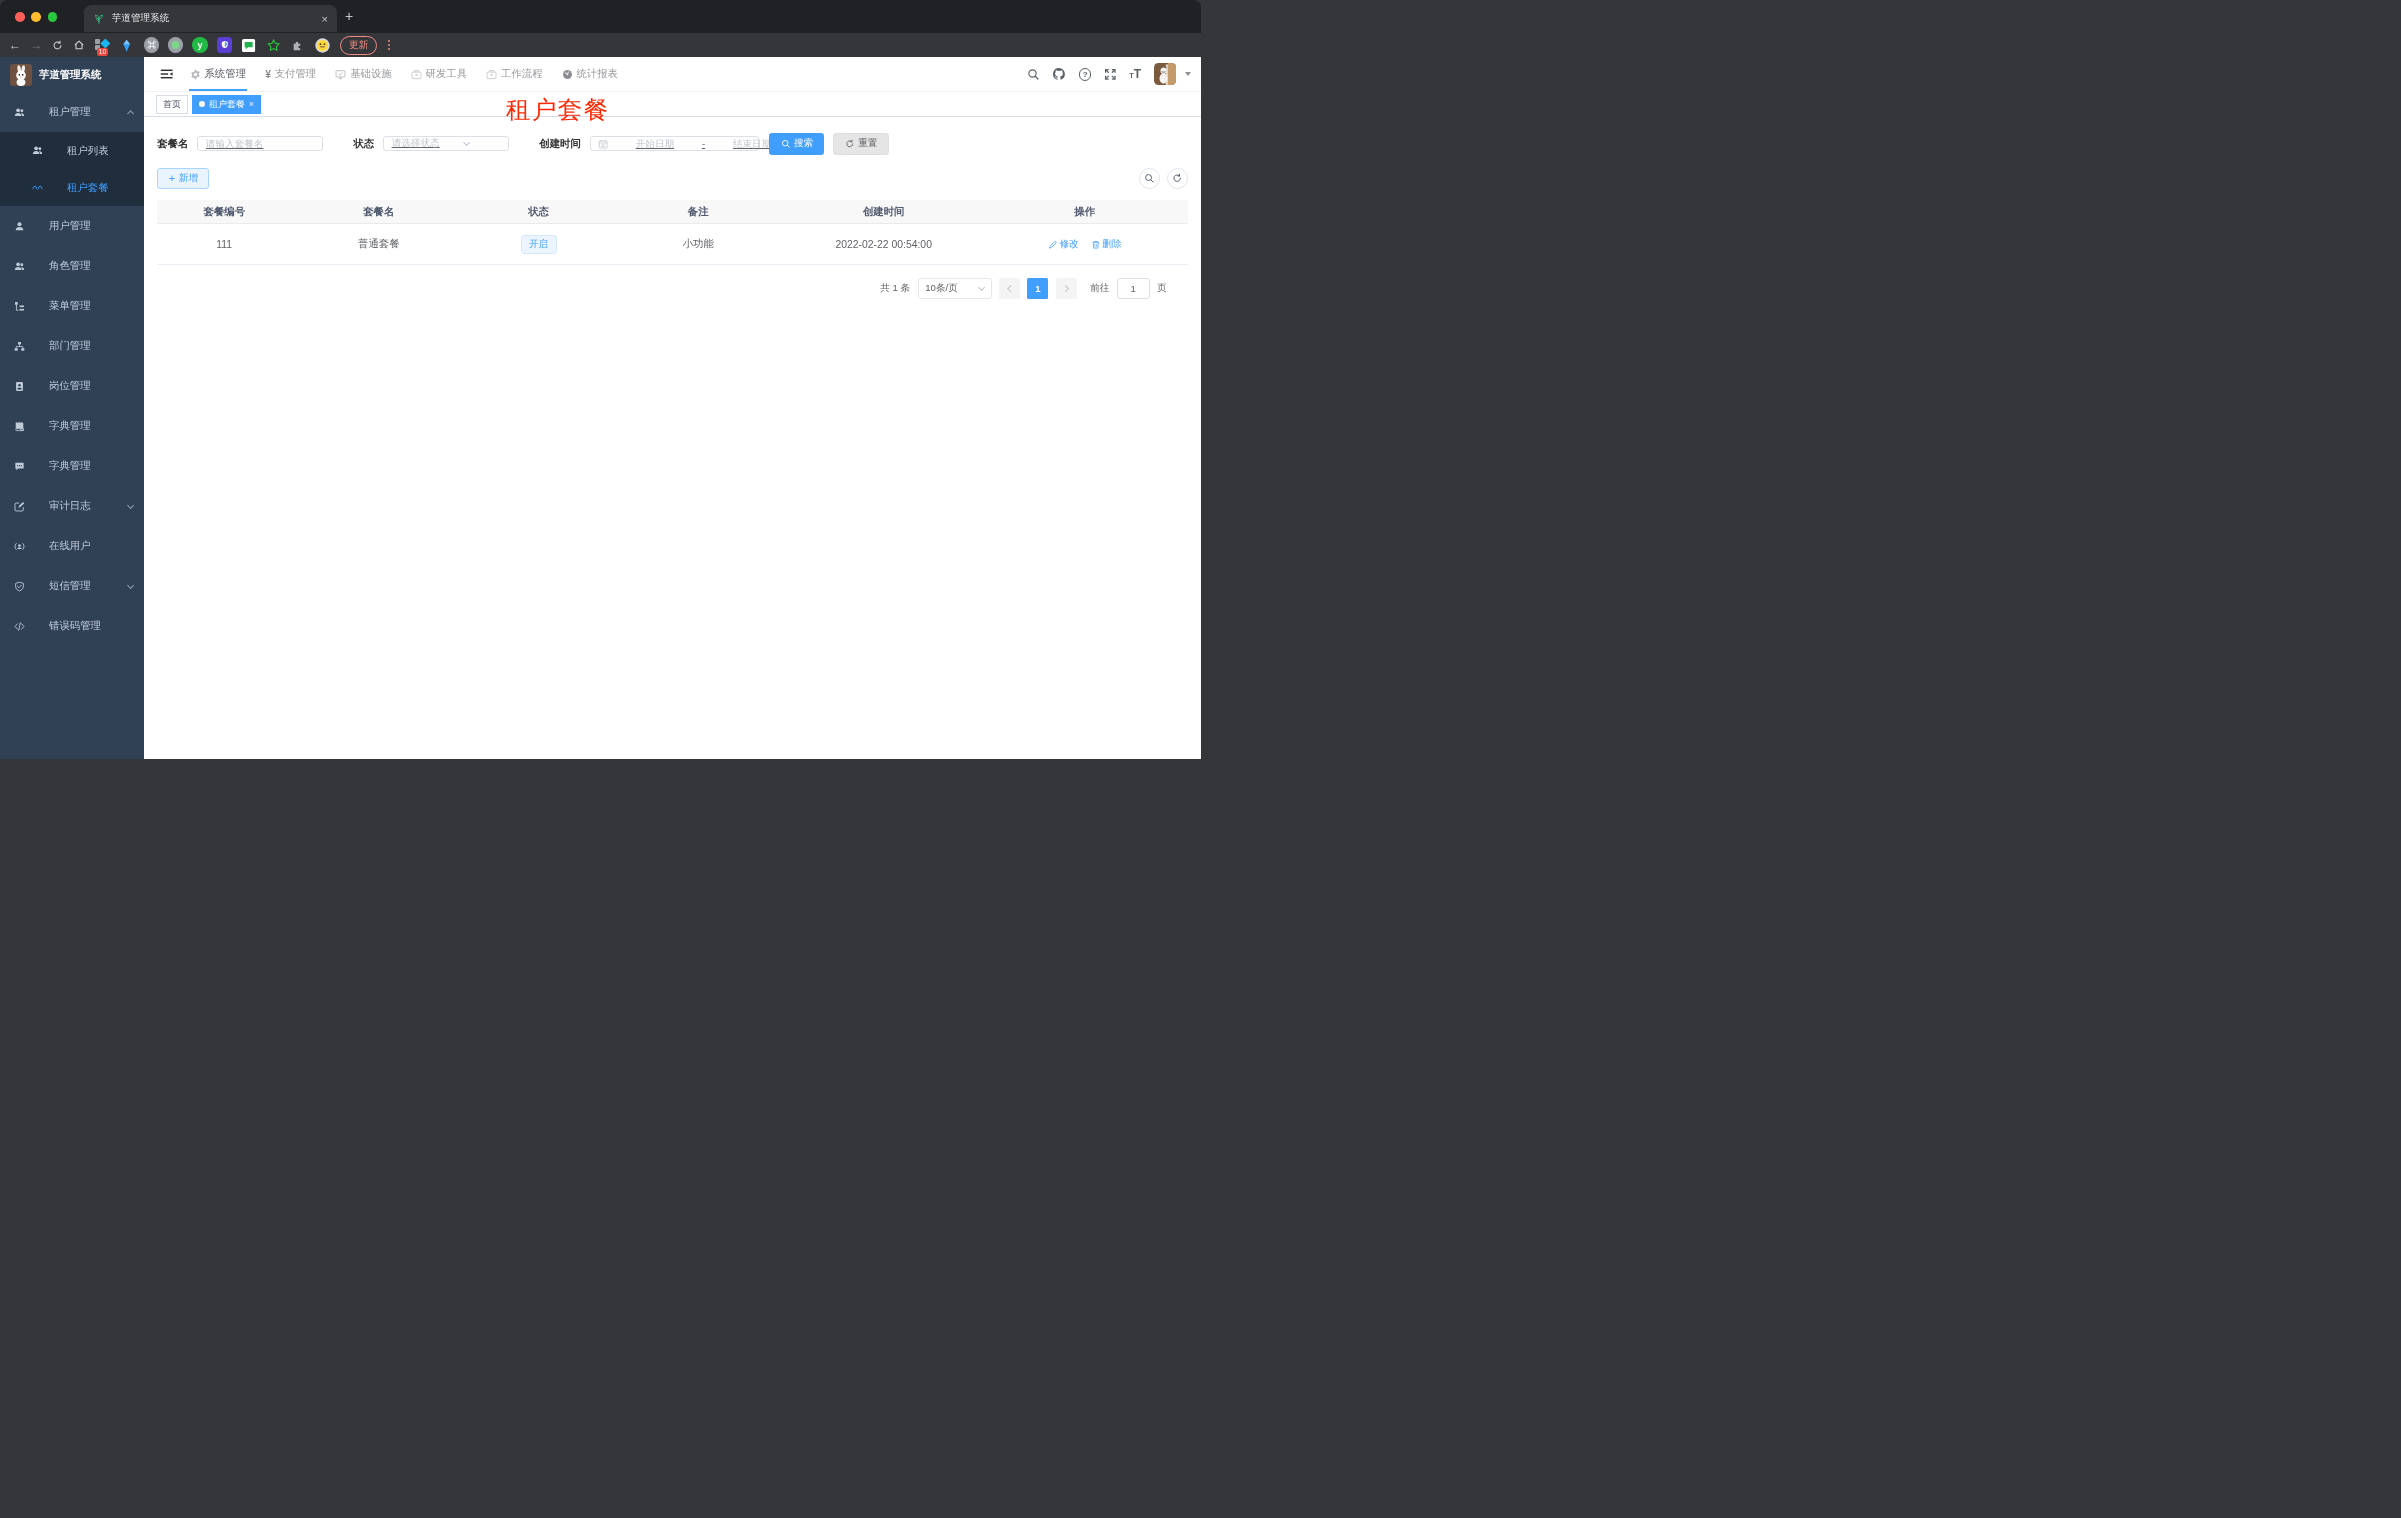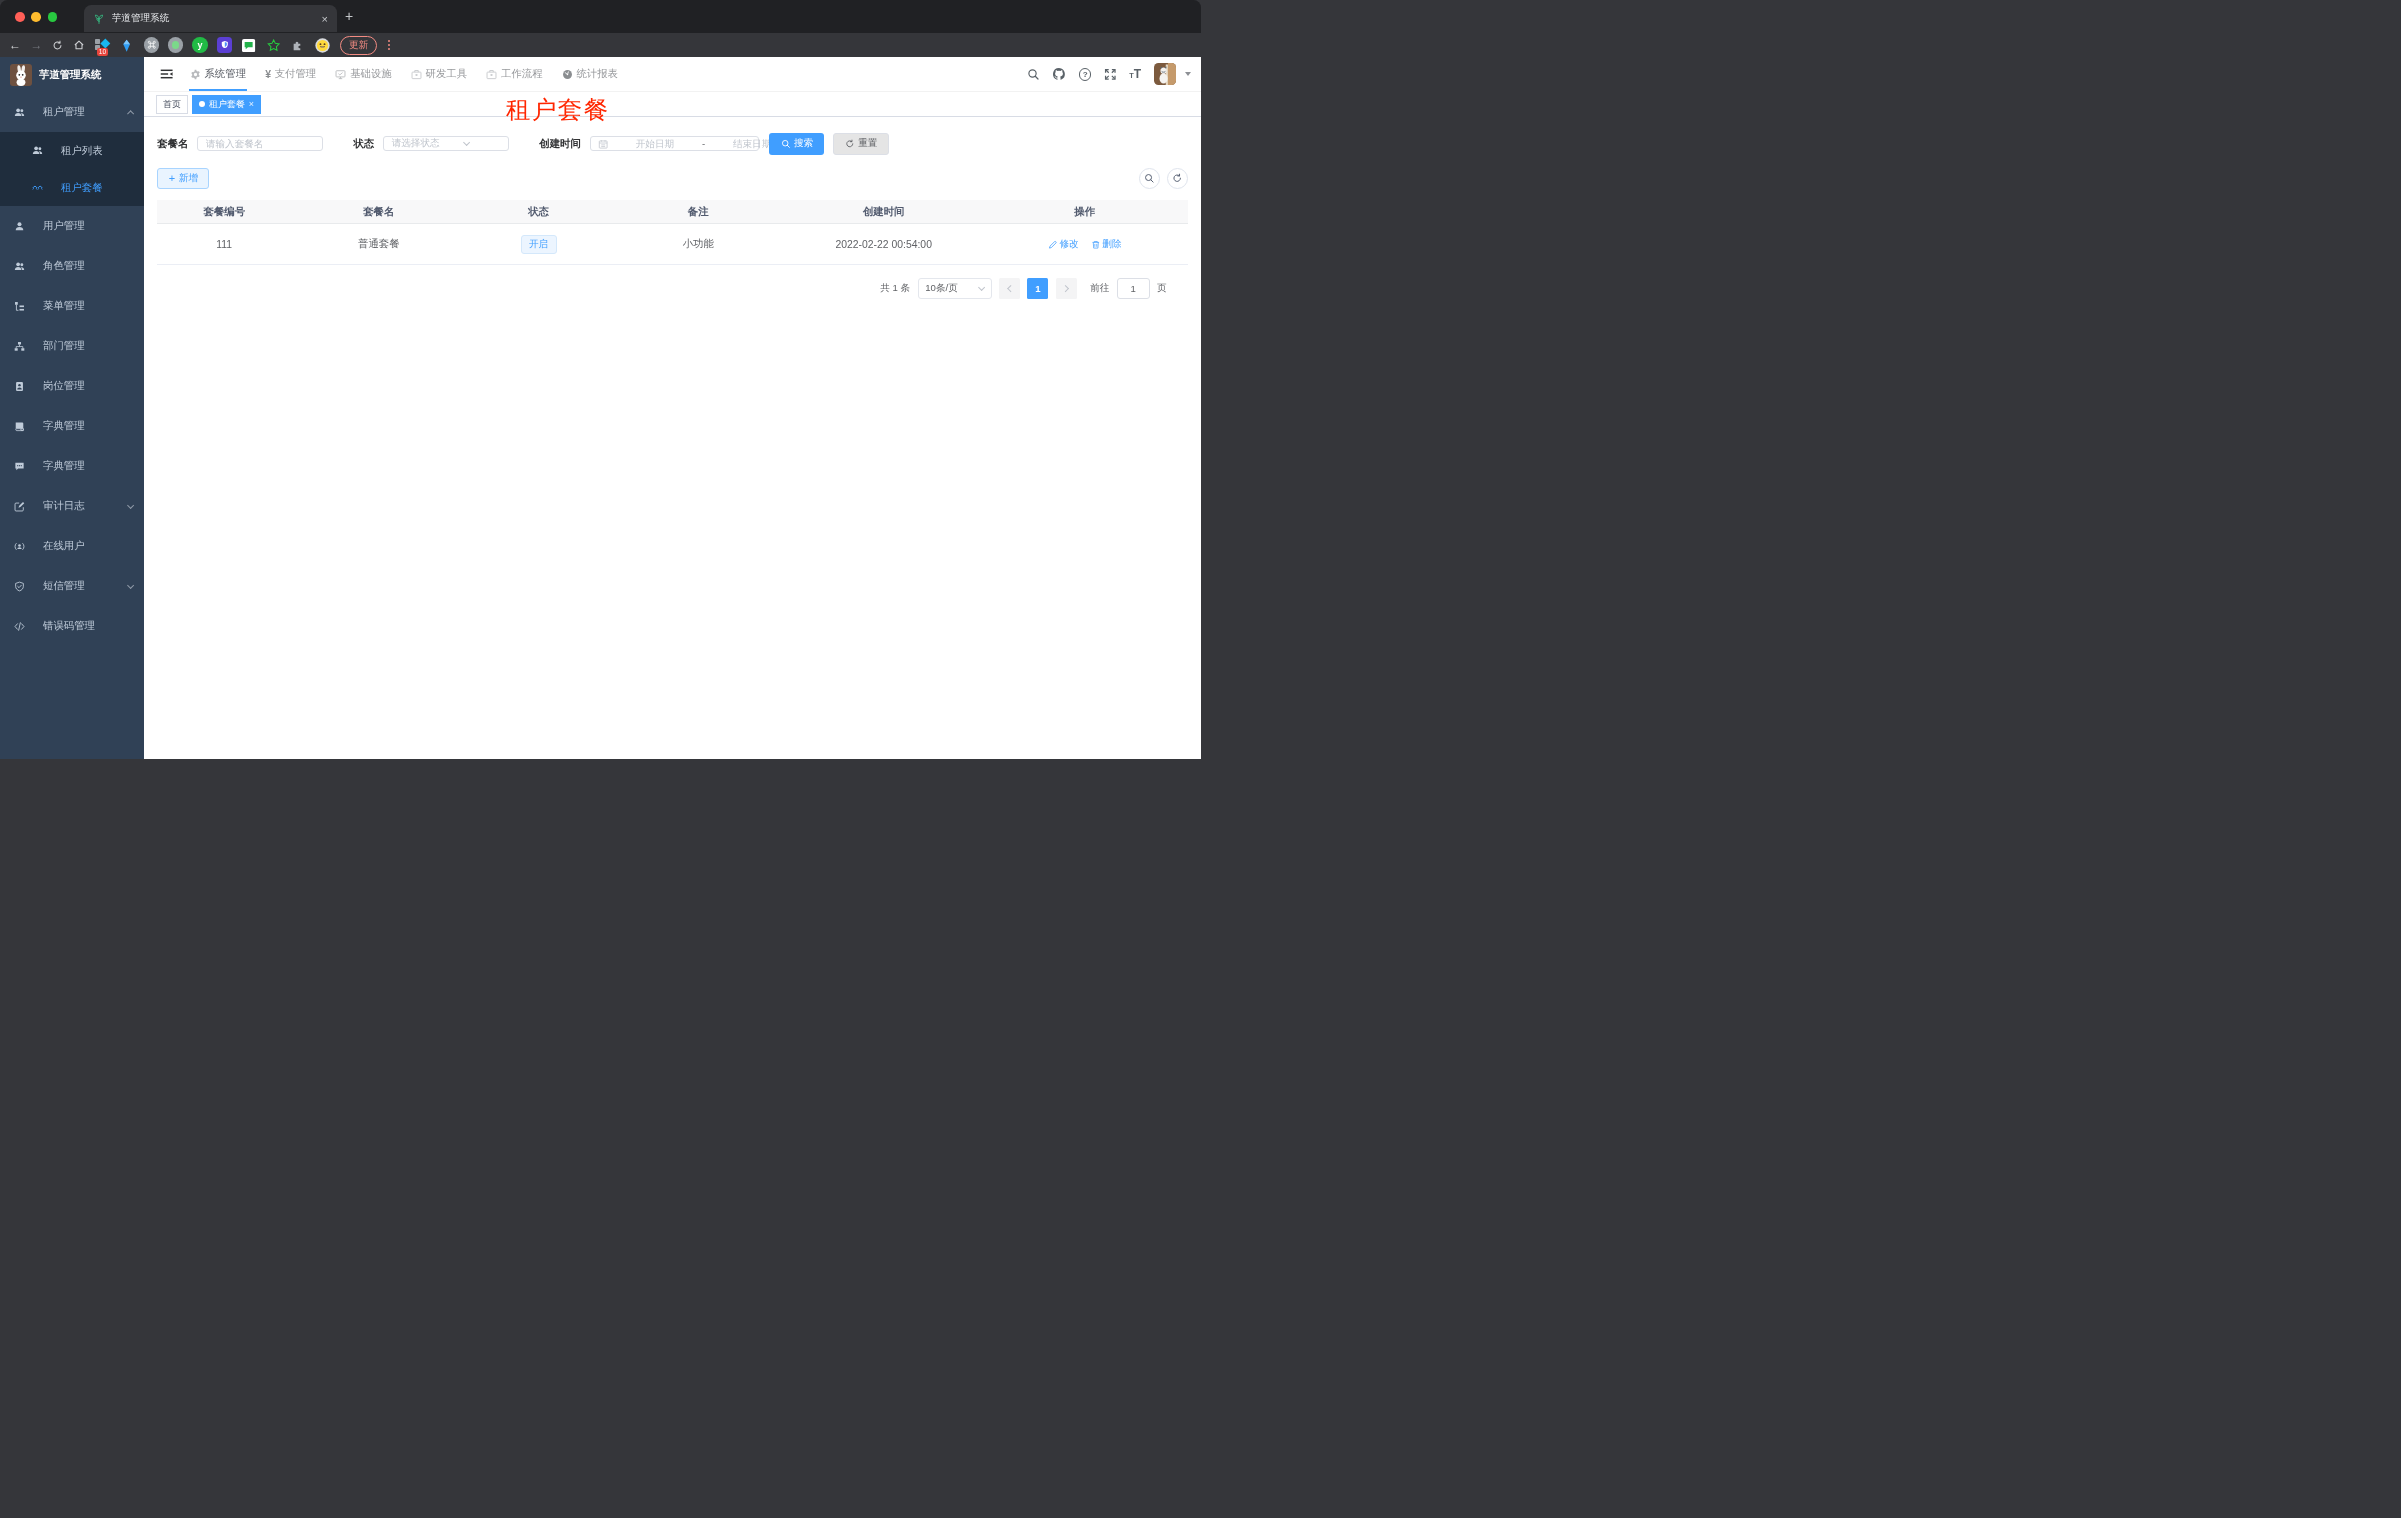--- a/index.html
+++ b/index.html
@@ -35,21 +35,21 @@
   .update-btn { border:1.5px solid #f28b82; color:#f28b82; border-radius:10.4px; padding:2.2px 8.1px;
     font-size:9.6px; white-space:nowrap; }
   .kebab { display:flex; flex-direction:column; gap:1.8px; padding:0 1.5px; }
   .kebab i { width:2.2px; height:2.2px; border-radius:50%; background:#f28b82; }
 
   
   .app { display:flex; height:702px; background:#fff; }
   .sidebar { width:144px; background:#304156; flex-shrink:0; }
   .logo { height:35px; display:flex; align-items:center; gap:7.4px; padding-left:9.6px; }
   .logo-title { color:#fff; font-size:10.4px; font-weight:700; }
-  .m-item { height:40px; display:flex; align-items:center; gap:18px; padding:0 10.4px 0 14px;
+  .m-item { height:40px; display:flex; align-items:center; gap:24px; padding:0 10.4px 0 14px;
     color:#bfcbd9; font-size:10.4px; cursor:default; }
   .m-sub { background:#1f2d3d; }
   .m-sub .m-item { height:37px; padding-left:32px; }
   .m-item.active { color:#409eff; }
   .ml { flex:1; }
   .mi { display:inline-flex; width:11px; justify-content:center; }
 
   .main { flex:1; display:flex; flex-direction:column; position:relative; background:#fff; min-width:0; }
   .app-header { height:35px; display:flex; align-items:center; border-bottom:0.7px solid #f2f2f2; }
   .hamburger { margin:0 7.4px 0 15.5px; display:flex; }
@@ -71,21 +71,21 @@
   .tag-close { font-size:9px; opacity:.85; }
 
   .overlay-title { position:absolute; left:362px; top:37px; font-size:24.4px; letter-spacing:1.5px;
     color:#ff2600; z-index:5; font-weight:500; }
 
   
   .content { padding:9.6px 13.3px 0 13.3px; }
   .filter { display:flex; align-items:center; margin-top:6px; font-size:10.4px; }
   .f-label { font-weight:700; color:#303133; margin-right:9px; white-space:nowrap; }
   .f-label.ml2 { margin-left:30px; }
-  .inp { height:15px; border:0.7px solid #dcdfe6; border-radius:3px; background:#fff; font-size:9.6px; color:#606266; }
+  .inp { height:15px; border:0.7px solid #dcdfe6; border-radius:3px; background:#fff; font-size:9.6px; color:#606266;text-decoration:underline; }
   .inp::placeholder { color:#bfc4cc; }
   input.inp { padding:0 7.4px; width:126px; outline:none; font-family:inherit; }
   .sel { width:126px; display:flex; align-items:center; justify-content:flex-start; padding:0 7.4px;gap:24px; }
   .sel .ph { color:#bfc4cc; }
   .daterange { width:169px; display:flex; align-items:center; padding:0 6.7px; gap:18px; }
   .daterange input { border:none; outline:none; background:transparent; width:58px; text-align:center;
     font-size:9.6px; font-family:inherit; color:#606266; }
   .daterange input::placeholder { color:#bfc4cc; }
   .d-sep { color:#606266; }
   .btn { height:22px; border-radius:3px; display:inline-flex; align-items:center; gap:3.7px;

